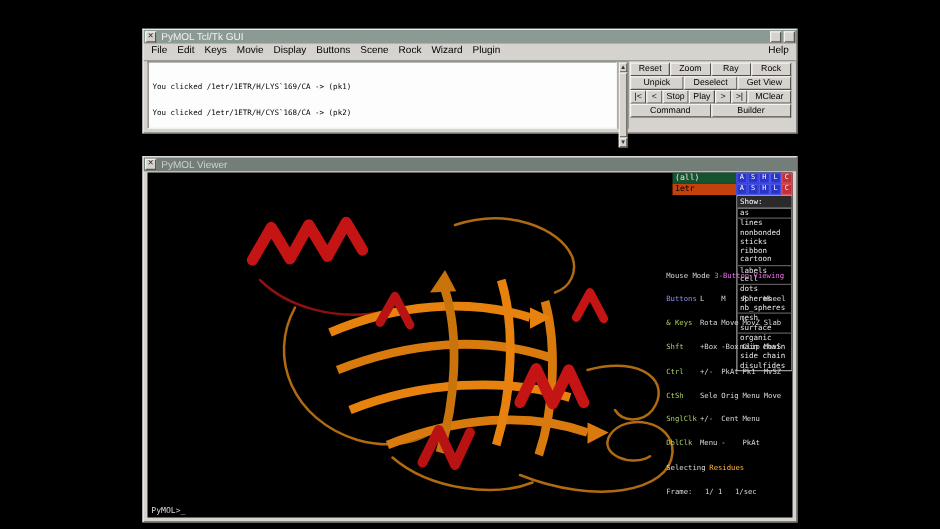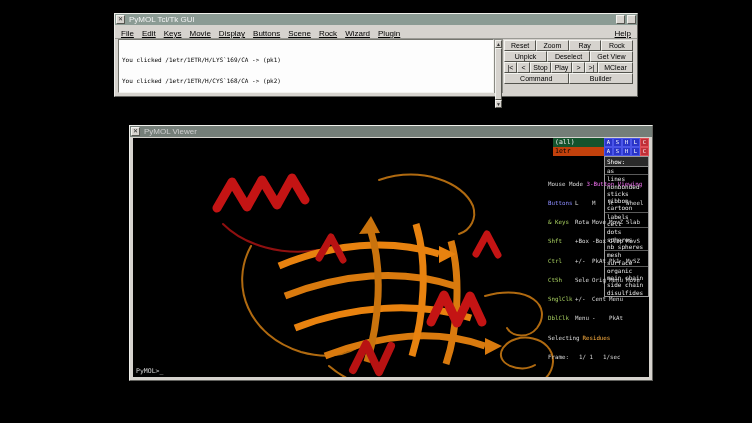--- a/index.html
+++ b/index.html
@@ -1,33 +1,33 @@
 <!DOCTYPE html>
 <html><head>
 <meta charset="utf-8">
 <style>
   html,body{margin:0;padding:0;}
   body{width:752px;height:423px;background:#000;position:relative;overflow:hidden;
        font-family:"Liberation Sans",sans-serif;}
   .window{position:absolute;background:#d6d3ce;border:1px solid;
           border-color:#eeeeea #62625e #62625e #eeeeea;box-sizing:border-box;}
-  .top-window{left:114px;top:13px;width:524px;height:84px;}
-  .viewer-window{left:114px;top:125px;width:524px;height:256px;margin-left:15px;}
+  .top-window{left:114px;top:23px;width:524px;height:84px;}
+  .viewer-window{left:114px;top:125px;width:524px;height:293px;}
 
   .titlebar{height:11px;display:flex;align-items:center;gap:2px;padding:0 1px;}
   .titlebar.active{background:#8b9b94;color:#f2f2f2;}
   .titlebar.inactive{background:#747e78;color:#cfcfcf;}
   .tb-title{font-size:8px;line-height:11px;margin-left:2px;white-space:nowrap;}
   .tb-spacer{flex:1;}
   .tb-box{width:9px;height:9px;background:#d6d3ce;border:1px solid;
           border-color:#f2f2ee #55554f #55554f #f2f2ee;box-sizing:border-box;
           font-size:6px;line-height:6px;text-align:center;color:#222;}
 
-  .menubar{height:13px;background:#d6d3ce;display:flex;align-items:flex-end;
-           font-size:8px;color:#000;border-bottom:1px solid #9a9a94;padding:0 2px;text-decoration:underline;}
+  .menubar{height:13px;background:#d6d3ce;display:flex;align-items:flex-start;
+           font-size:8px;color:#000;border-bottom:1px solid #9a9a94;padding:0 2px;}
   .menu-item{padding:0 4px;white-space:nowrap;}
   .menu-spacer{flex:1;}
 
   .top-content{position:absolute;top:25px;left:3px;right:3px;bottom:3px;display:flex;}
   .console{width:376px;background:#fdfdfd;border:1px solid;
            border-color:#76766f #f2f2ee #f2f2ee #76766f;box-sizing:border-box;
            font-family:"DejaVu Sans Mono",monospace;font-size:6px;line-height:7.3px;
            color:#000;padding:1px 0 0 3px;overflow:hidden;white-space:pre;}
   .scrollbar{width:9px;background:#bdbab5;border:1px solid #8a8a84;box-sizing:border-box;
              display:flex;flex-direction:column;}

